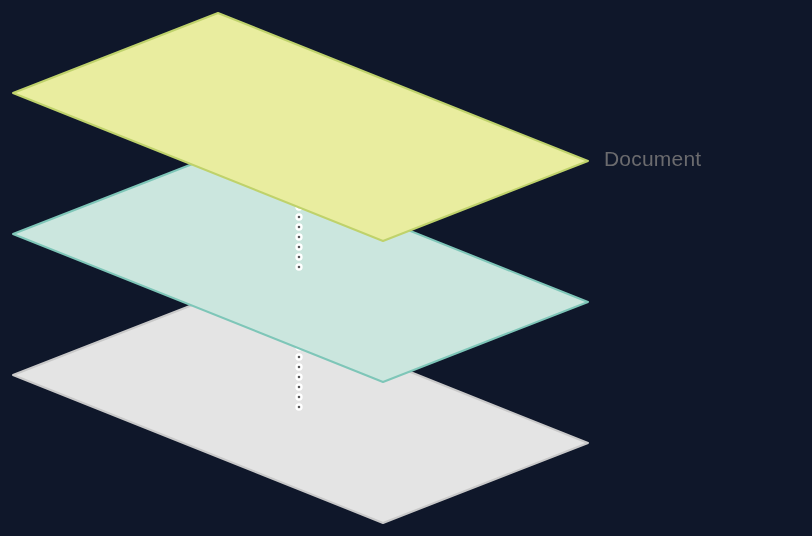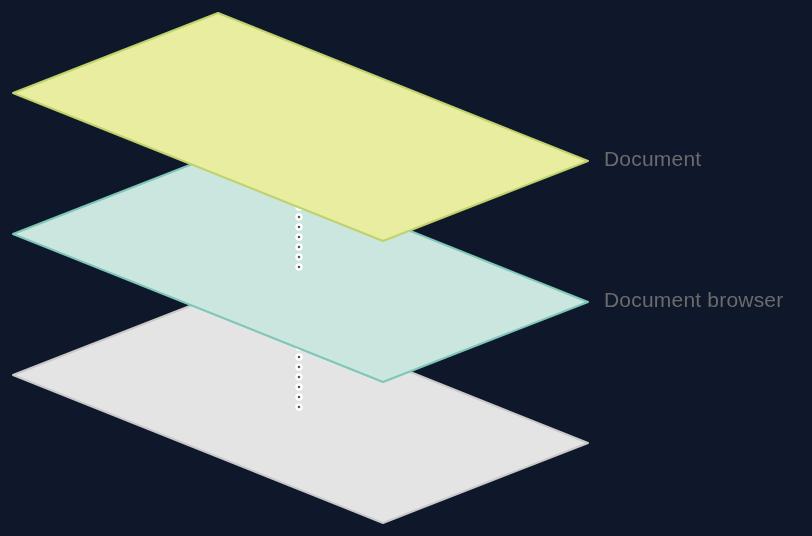--- a/index.html
+++ b/index.html
@@ -70,16 +70,15 @@
       <circle cx="299" cy="247" r="2.5"></circle>
       <circle cx="299" cy="257" r="2.5"></circle>
       <circle cx="299" cy="267" r="2.5"></circle>
     </g>
 
     <polygon class="plane" points="218,13 588,161 383,241 13,93" fill="#e9ed9f" stroke="#bfd26b"></polygon>
   </svg>
 
   <div class="layer-label label-document">Document</div>
 
-  <div class="layer-label label-document-browser">Document browser</div>
 
 
 </div>
 
 </body></html>

